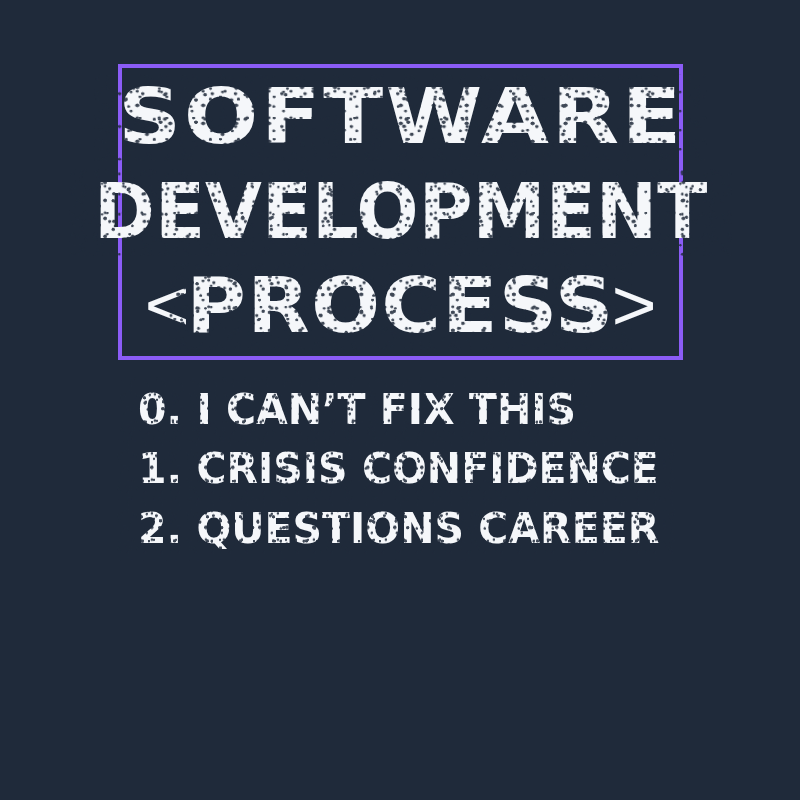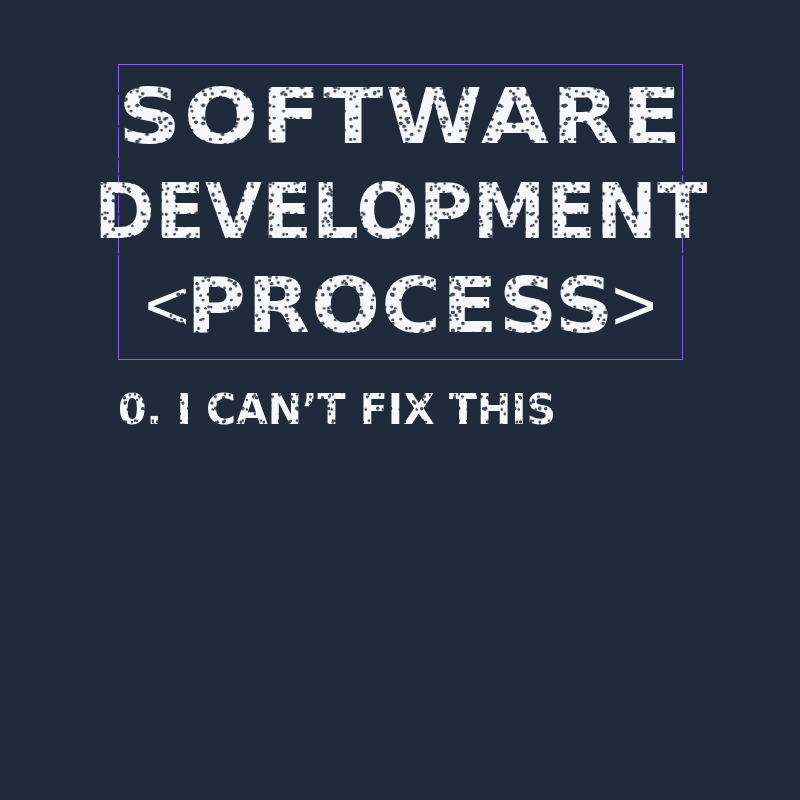--- a/index.html
+++ b/index.html
@@ -53,21 +53,21 @@
   }
 
   
   #title-box {
     position: absolute;
     left: 118px;
     top: 64px;
     width: 565px;
     height: 296px;
     box-sizing: border-box;
-    border: 1px solid #8b5cf6;
+    border: 4px solid #8b5cf6;
     display: flex;
     flex-direction: column;
     align-items: center;
     justify-content: center;
   }
   .title-line {
     text-align: center;
     white-space: nowrap;
     color: #f5f7fa;
     font-weight: 700;
@@ -111,20 +111,21 @@
   #steps {
     position: absolute;
     left: 118px;
     top: 382px;
     width: 640px;
   }
   .step {
     display: flex;
     align-items: flex-start;
     margin-bottom: 7px;
+    margin-left: 20px;
   }
   .step-text {
     color: #f5f7fa;
     font-family: "DejaVu Sans", sans-serif;
     font-weight: 700;
     font-size: 41px;
     line-height: 1.28;
     letter-spacing: 0px;
     text-transform: uppercase;
     transform: scaleY(1.05);
@@ -157,19 +158,25 @@
     </div>
 
   </div>
 
   <div id="steps">
 
     <div class="step">
       <span class="step-text grunge">0. I CAN’T FIX THIS</span>
     </div>
 
+    <div class="step">
+      <span class="step-text grunge">1. CRISIS CONFIDENCE</span>
+    </div>
 
+    <div class="step">
+      <span class="step-text grunge">2. QUESTIONS CAREER</span>
+    </div>
 
 
 
   </div>
 
 </div>
 
 </body></html>

